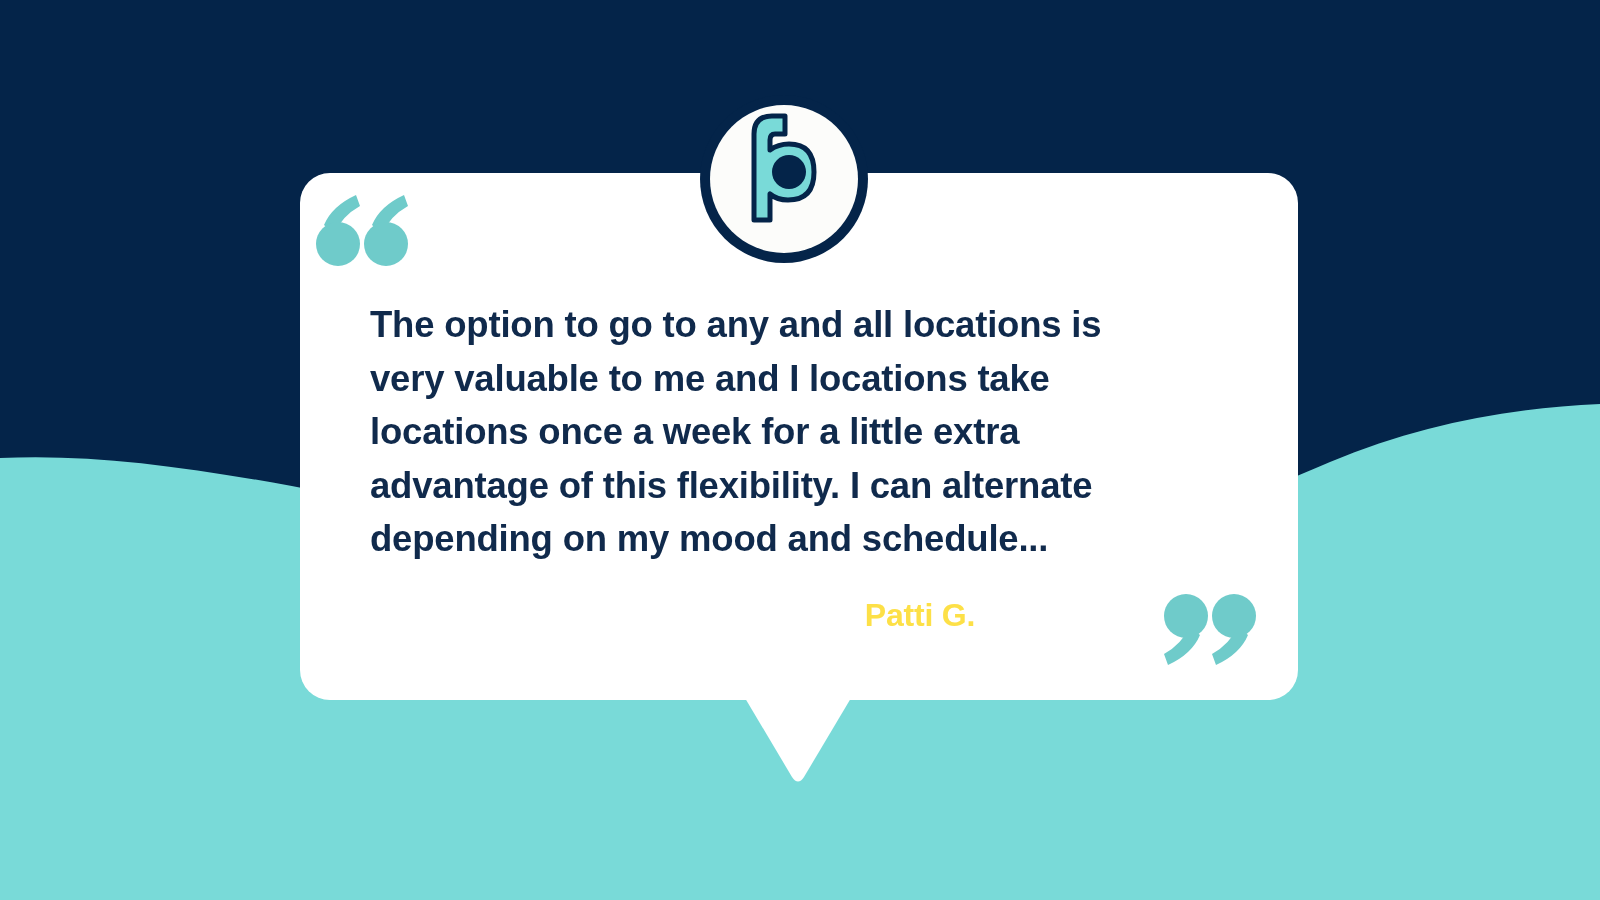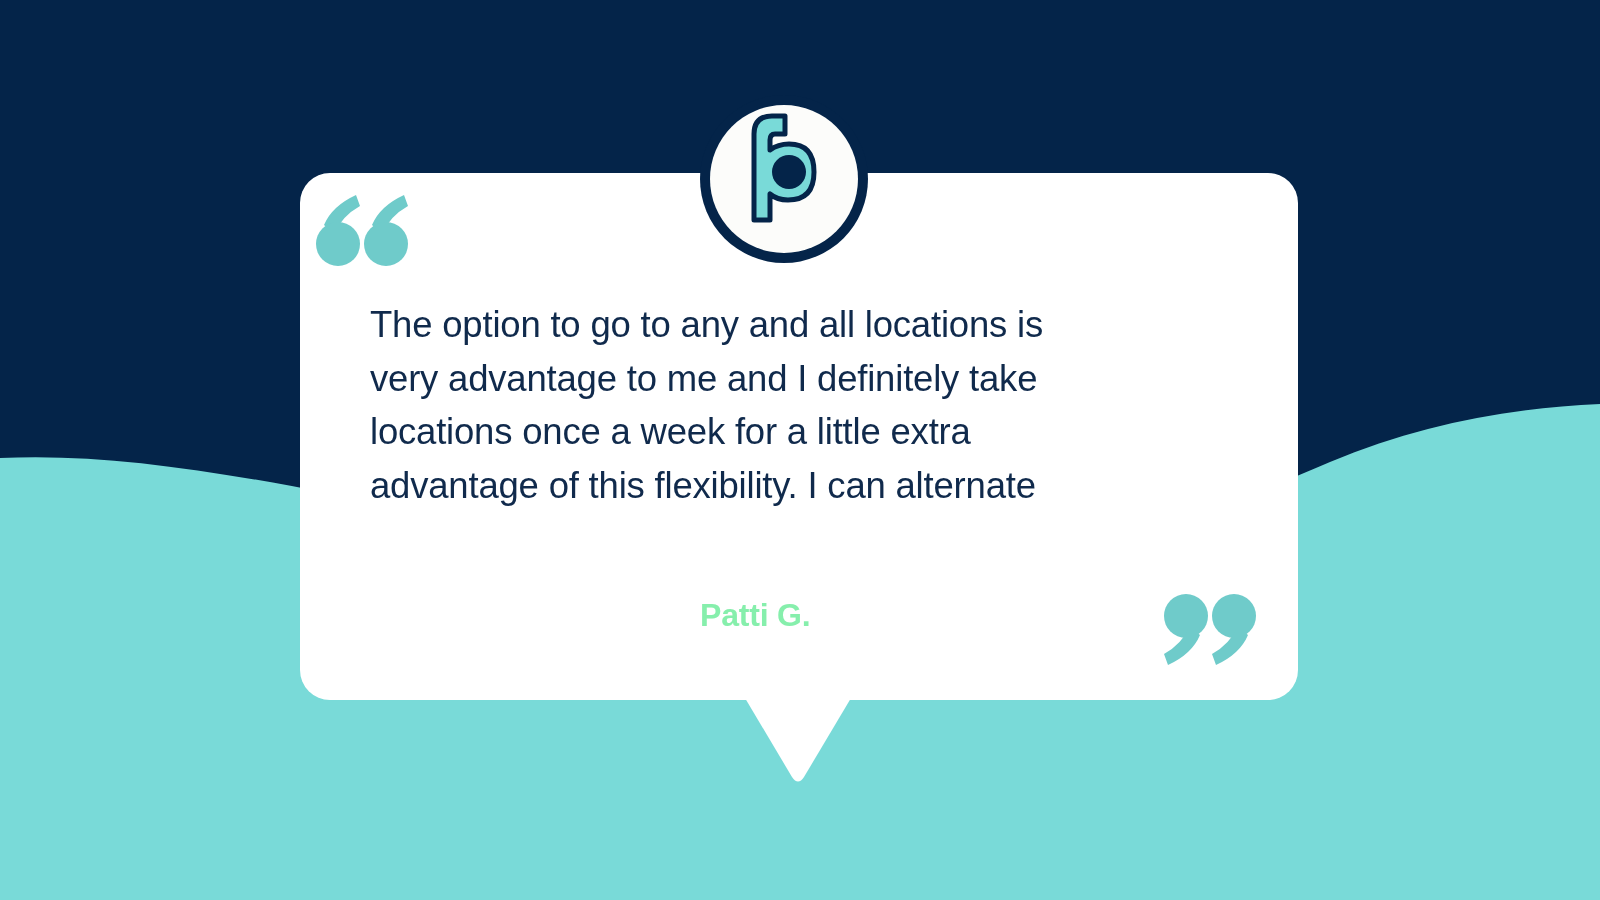--- a/index.html
+++ b/index.html
@@ -64,34 +64,34 @@
   #quote-close { left: 1160px; top: 592px; width: 96px;  height: 76px; }
 
   
   #quote-text {
     position: absolute;
     left: 370px;
     top: 298px;
     width: 860px;
     color: #102A4C;
     font-size: 36.5px;
-    font-weight: normal;
+    font-weight: bold;
     line-height: 53.5px;
     letter-spacing: -0.2px;
   }
   #quote-text .qline { display: block; white-space: nowrap; }
 
   
   #attribution {
     position: absolute;
     left: 700px;
     top: 597px;
     width: 440px;
-    text-align: left;
-    color: #86efac;
+    text-align: center;
+    color: #fde047;
     font-size: 32px;
     font-weight: bold;
     letter-spacing: -0.2px;
   }
 
   
   #brand-wordmark {
     position: absolute;
     left: 1303px;
     top: 808px;
@@ -135,23 +135,24 @@
     <g fill="#6FCBCA">
       <path d="M40,3 Q16,14 8,33 L18,42 Q26,24 44,14 Z"></path>
       <circle cx="22" cy="52" r="22"></circle>
       <path d="M88,3 Q64,14 56,33 L66,42 Q74,24 92,14 Z"></path>
       <circle cx="70" cy="52" r="22"></circle>
     </g>
   </svg>
 
   <div id="quote-text">
     <span class="qline">The option to go to any and all locations is</span>
-    <span class="qline">very advantage to me and I definitely take</span>
+    <span class="qline">very valuable to me and I locations take</span>
     <span class="qline">locations once a week for a little extra</span>
     <span class="qline">advantage of this flexibility. I can alternate</span>
+    <span class="qline">depending on my mood and schedule...</span>
   </div>
 
   <div id="attribution">Patti G.</div>
 
   <svg id="quote-close" class="quote-mark" viewBox="0 0 96 76">
     <g fill="#6FCBCA">
       <circle cx="26" cy="24" r="22"></circle>
       <path d="M8,73 Q32,62 40,43 L30,34 Q22,52 4,62 Z"></path>
       <circle cx="74" cy="24" r="22"></circle>
       <path d="M56,73 Q80,62 88,43 L78,34 Q70,52 52,62 Z"></path>

